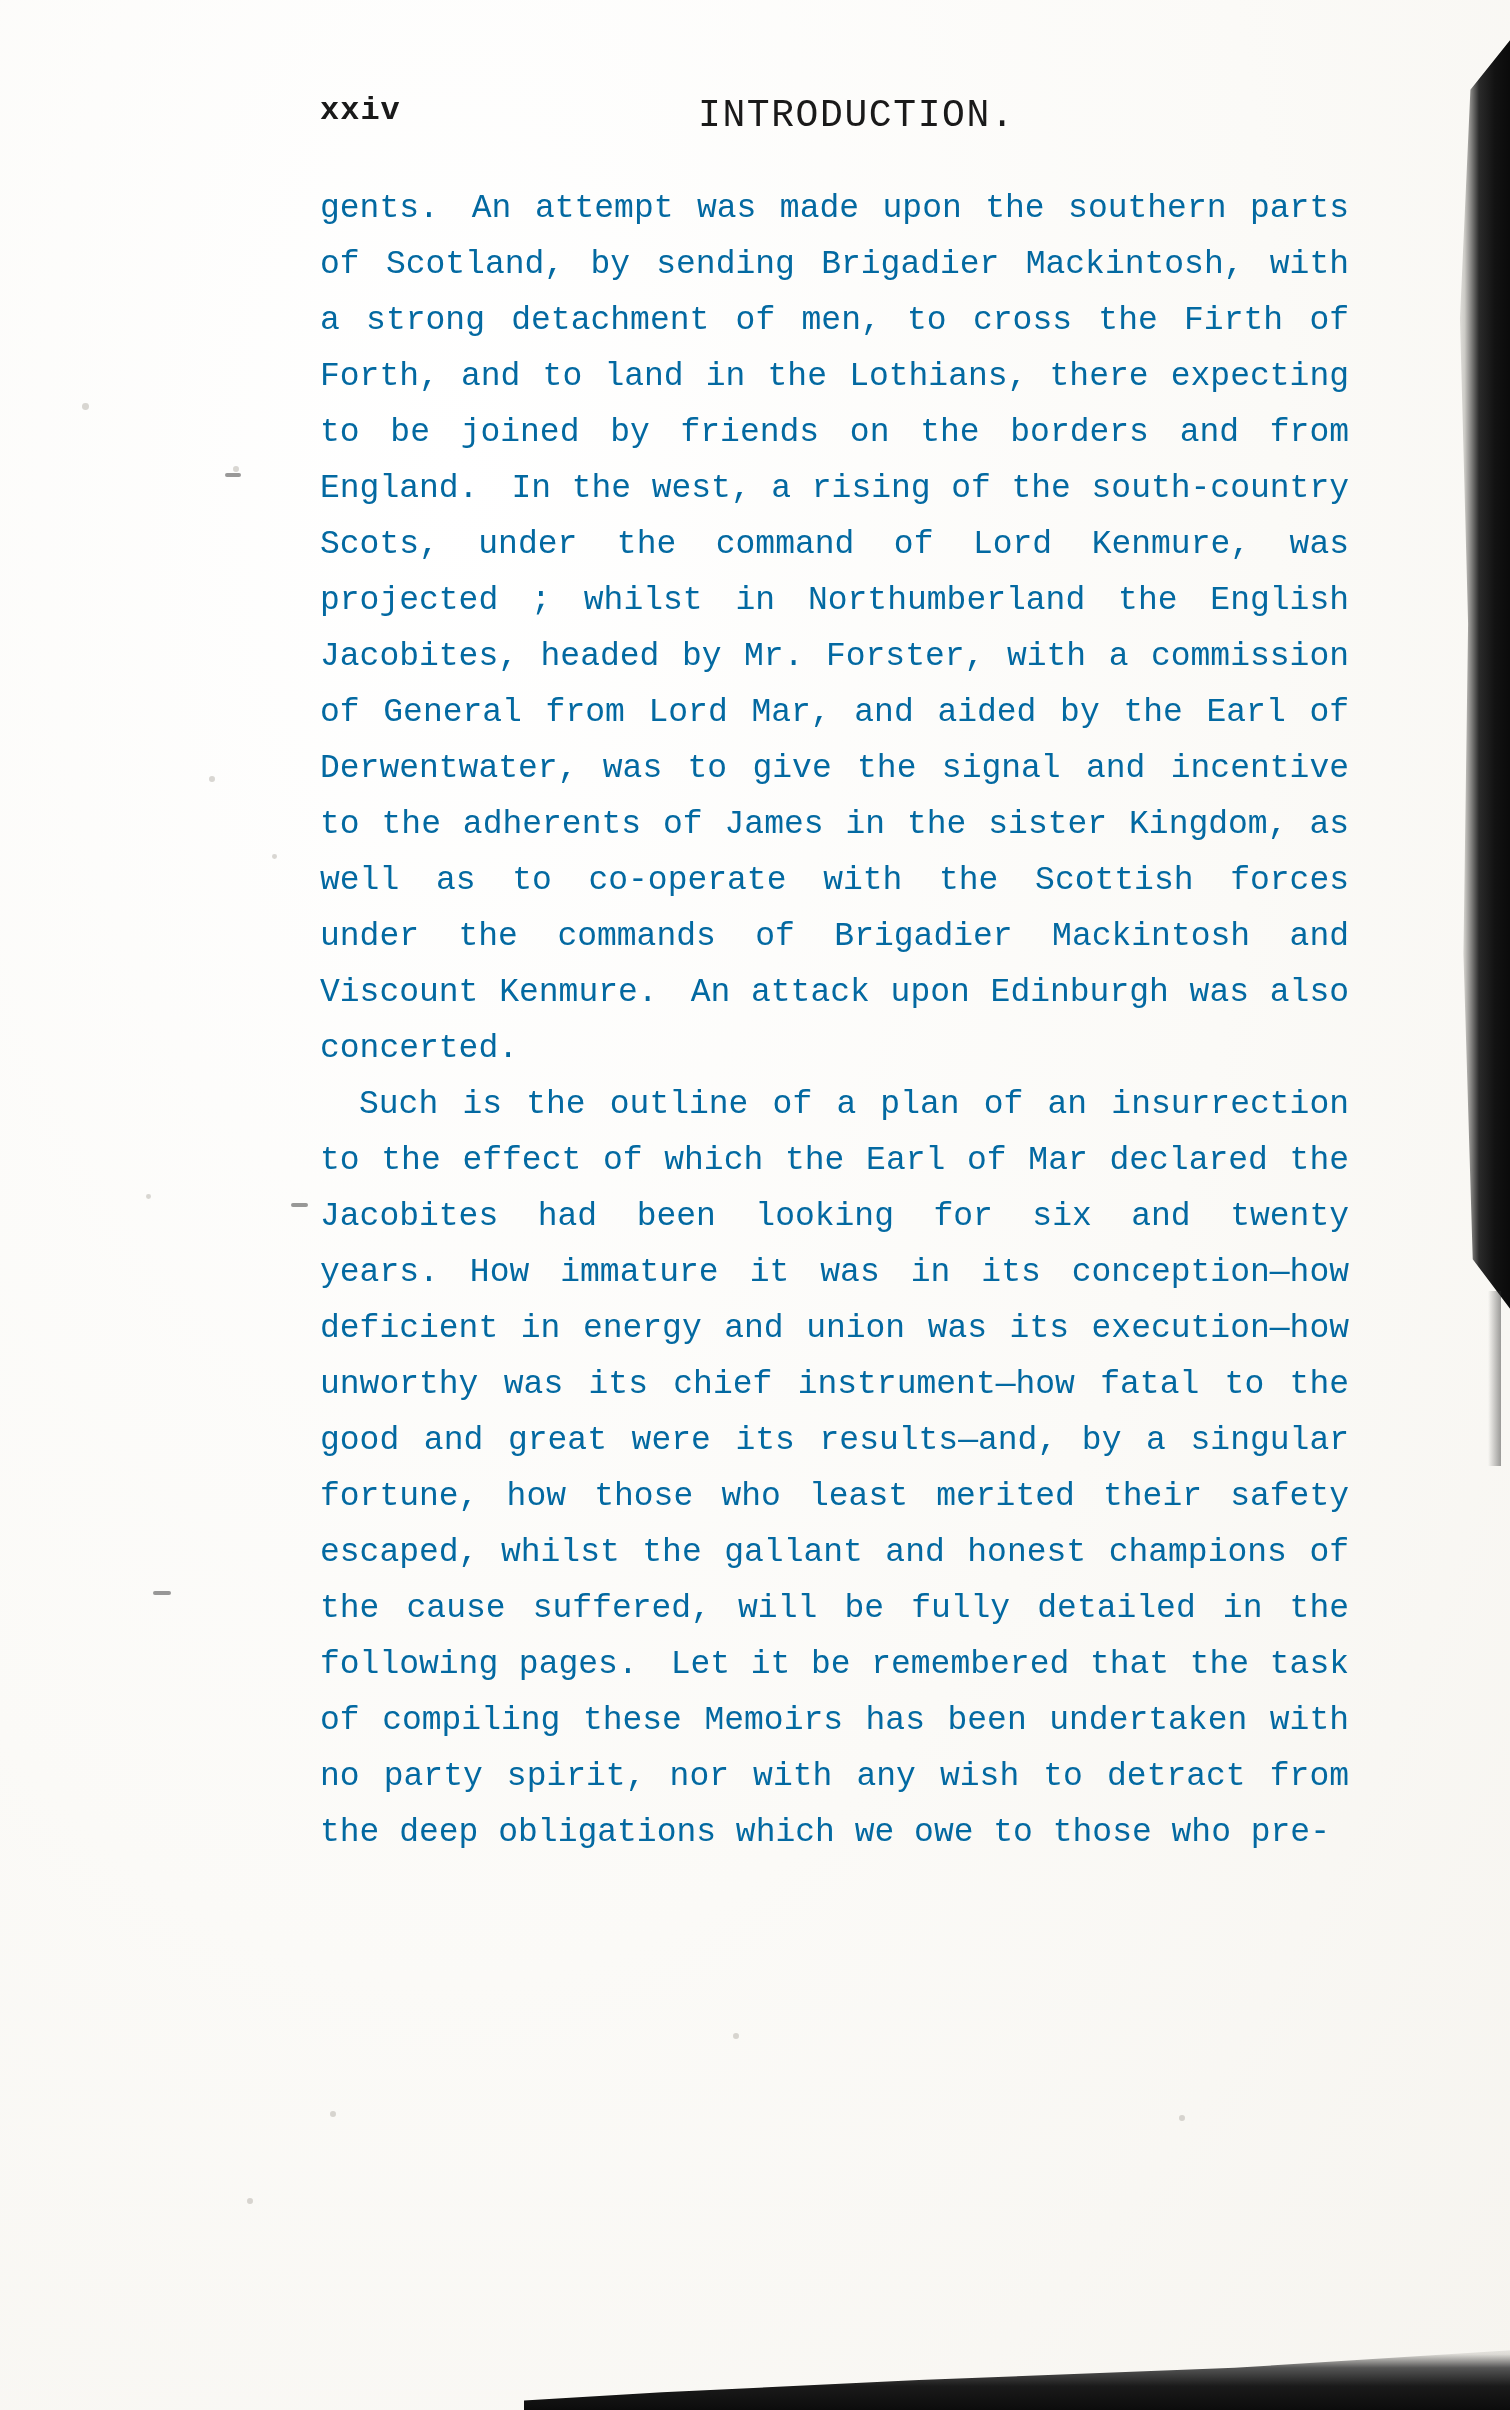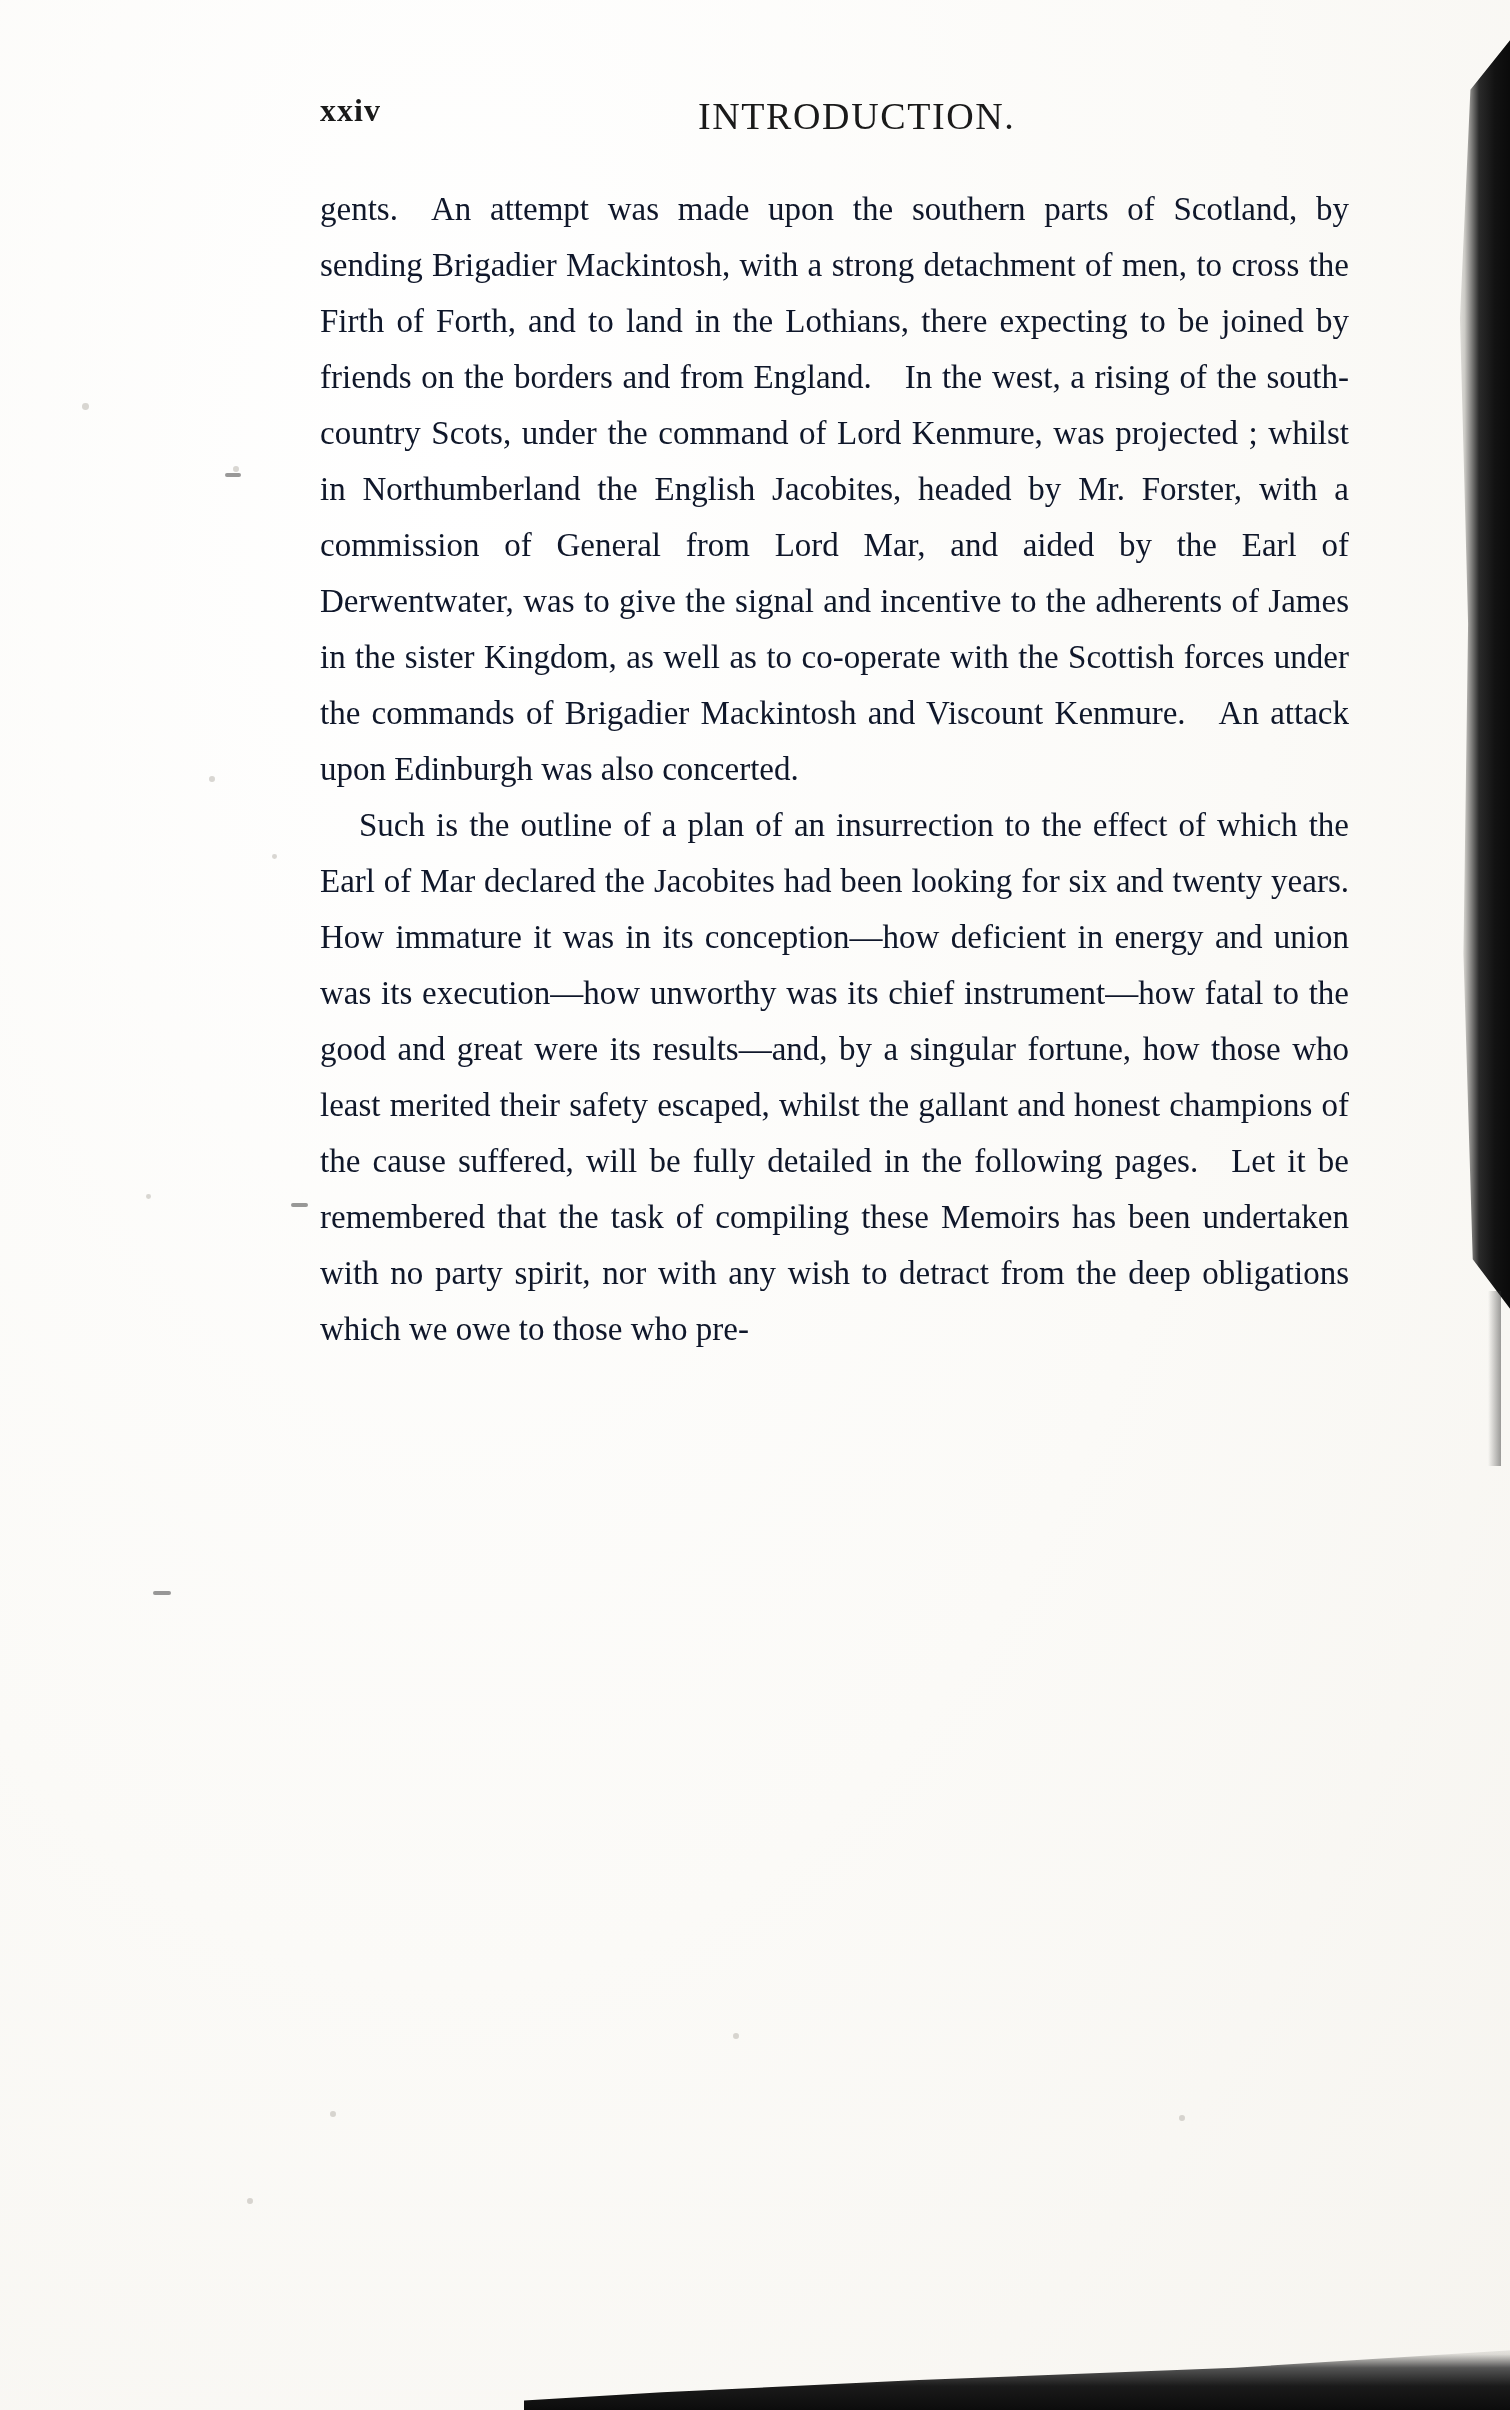--- a/index.html
+++ b/index.html
@@ -13,20 +13,21 @@
     position: relative;
     overflow: hidden;
     font-family: "Liberation Serif", serif;
     color: #1a1a1a;
   }
 
   .page {
     position: absolute;
     inset: 0;
     background: #fdfdfb;
+    font-family: Liberation Mono, monospace;
   }
 
   
   .paper-tone {
     position: absolute;
     inset: 0;
     background:
       radial-gradient(ellipse at 30% 20%, #ffffff 0%, #fbfaf7 55%, #f6f4ef 100%);
   }
 
@@ -86,21 +87,21 @@
     font-size: 38px;
     letter-spacing: 1.6px;
   }
 
   .body-text {
     margin-top: 21.3px;
     font-size: 33px;
     line-height: 56px;
     text-align: justify;
     text-justify: inter-word;
-    color: #0f172a;
+    color: #0369a1;
   }
   .body-text p {
     margin: 0;
   }
   .body-text p.indent {
     text-indent: 39px;
   }
   .body-text p + p {
     margin-top: 0px;
   }

